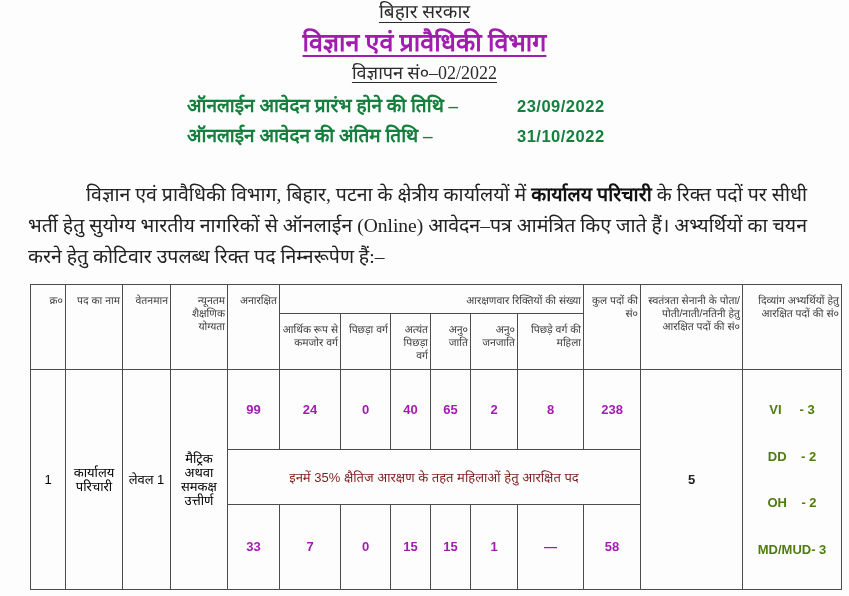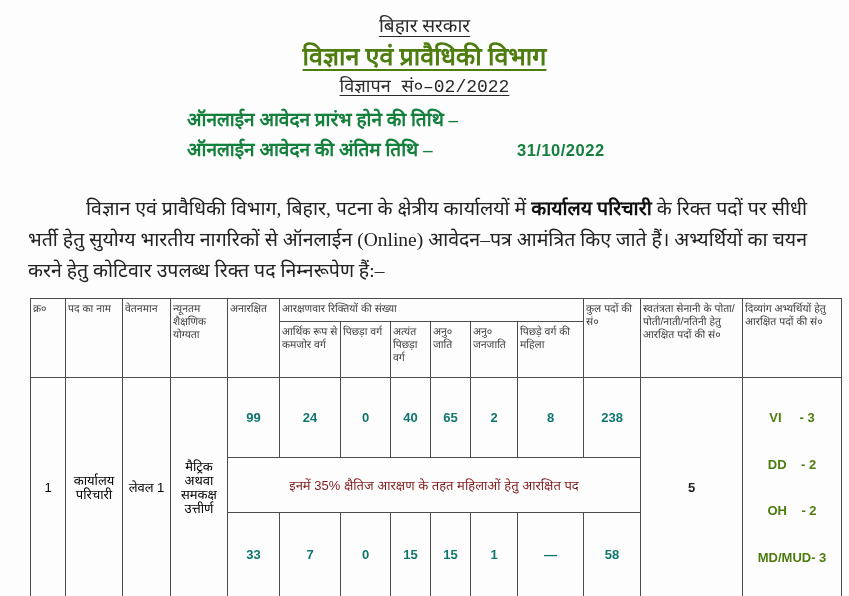--- a/index.html
+++ b/index.html
@@ -9,35 +9,35 @@
     font-family:"Liberation Serif","DejaVu Serif",serif;
     color:#1e1e1e;
     overflow:hidden;
   }
   .page{
     position:relative;
     width:849px;height:596px;
     background:#fdfdfd;
   }
   
-  .doc-header{padding-top:14px;text-align:center;}
+  .doc-header{text-align:center;}
   .gov-title{
     font-size:19px;line-height:24px;
     text-decoration:underline;text-underline-offset:4px;
     color:#2a2a2a;
   }
   .dept-title{
     font-size:25px;line-height:30px;font-weight:700;
     text-decoration:underline;text-underline-offset:4px;
-    margin-top:4px;color:#4d7c0f;
+    margin-top:4px;color:#a21caf;
   }
   .advert-no{
     font-size:18px;line-height:24px;
     text-decoration:underline;text-underline-offset:3px;
-    margin-top:3px;color:#2a2a2a;font-family:Liberation Mono, monospace;
+    margin-top:3px;color:#2a2a2a;
   }
   
   .date-block{margin:6px 0 0 187px;width:560px;}
   .date-line{display:flex;font-weight:700;font-size:19px;line-height:30px;color:#15803d;}
   .date-label{width:330px;flex:none;}
   .date-value{font-family:"Liberation Sans","DejaVu Sans",sans-serif;font-size:16.5px;letter-spacing:.5px;}
   
   .intro{
     margin:28px 42px 0 28px;
     font-size:19.5px;line-height:31px;
@@ -52,25 +52,25 @@
     font-family:"Liberation Sans","DejaVu Sans",sans-serif;
     color:#333;
   }
   table.vac th,table.vac td{
     border:1px solid #4c4c4c;
     padding:1px 2px;
     overflow:hidden;
   }
   table.vac th{
     font-size:10.5px;line-height:13px;font-weight:400;
-    vertical-align:top;text-align:left;padding-top:3px;color:#3c3c3c;border-radius:8px;
+    vertical-align:top;text-align:right;padding-top:9px;color:#3c3c3c;border-radius:8px;
   }
   th.span-head{font-weight:700;color:#333;height:18px;padding-top:2px;}
   table.vac td{font-size:13px;text-align:center;vertical-align:middle;}
-  td.num{font-weight:700;font-size:13.5px;color:#0f766e;}
+  td.num{font-weight:700;font-size:13.5px;color:#a21caf;}
   td.small-cell{font-size:11.5px;line-height:14px;color:#000000;}
   tr.h2-row{height:56px;}
   tr.data-a{height:31px;}
   tr.band-row{height:21px;}
   tr.data-b{height:33px;}
   td.band{font-size:11.5px;color:#7f1d1d;padding:1px 0;}
   td.divyang{
     text-align:left;vertical-align:middle;padding-left:7px;
     font-weight:700;font-size:12.5px;line-height:15.5px;color:#4d7c0f;
     white-space:pre;
@@ -84,20 +84,21 @@
 
   <div class="doc-header">
     <div class="gov-title">बिहार सरकार</div>
     <div class="dept-title">विज्ञान एवं प्रावैधिकी विभाग</div>
     <div class="advert-no">विज्ञापन सं०–02/2022</div>
   </div>
 
   <div class="date-block">
     <div class="date-line">
       <span class="date-label">ऑनलाईन आवेदन प्रारंभ होने की तिथि –</span>
+      <span class="date-value">23/09/2022</span>
     </div>
     <div class="date-line">
       <span class="date-label">ऑनलाईन आवेदन की अंतिम तिथि –</span>
       <span class="date-value">31/10/2022</span>
     </div>
   </div>
 
   <p class="intro"><span>विज्ञान एवं प्रावैधिकी विभाग, बिहार, पटना के क्षेत्रीय कार्यालयों में </span><b>कार्यालय परिचारी</b><span> के रिक्त पदों पर सीधी भर्ती हेतु सुयोग्य भारतीय नागरिकों से ऑनलाईन (Online) आवेदन–पत्र आमंत्रित किए जाते हैं। अभ्यर्थियों का चयन करने हेतु कोटिवार उपलब्ध रिक्त पद निम्नरूपेण हैं:–</span></p>
 
   <table class="vac">

